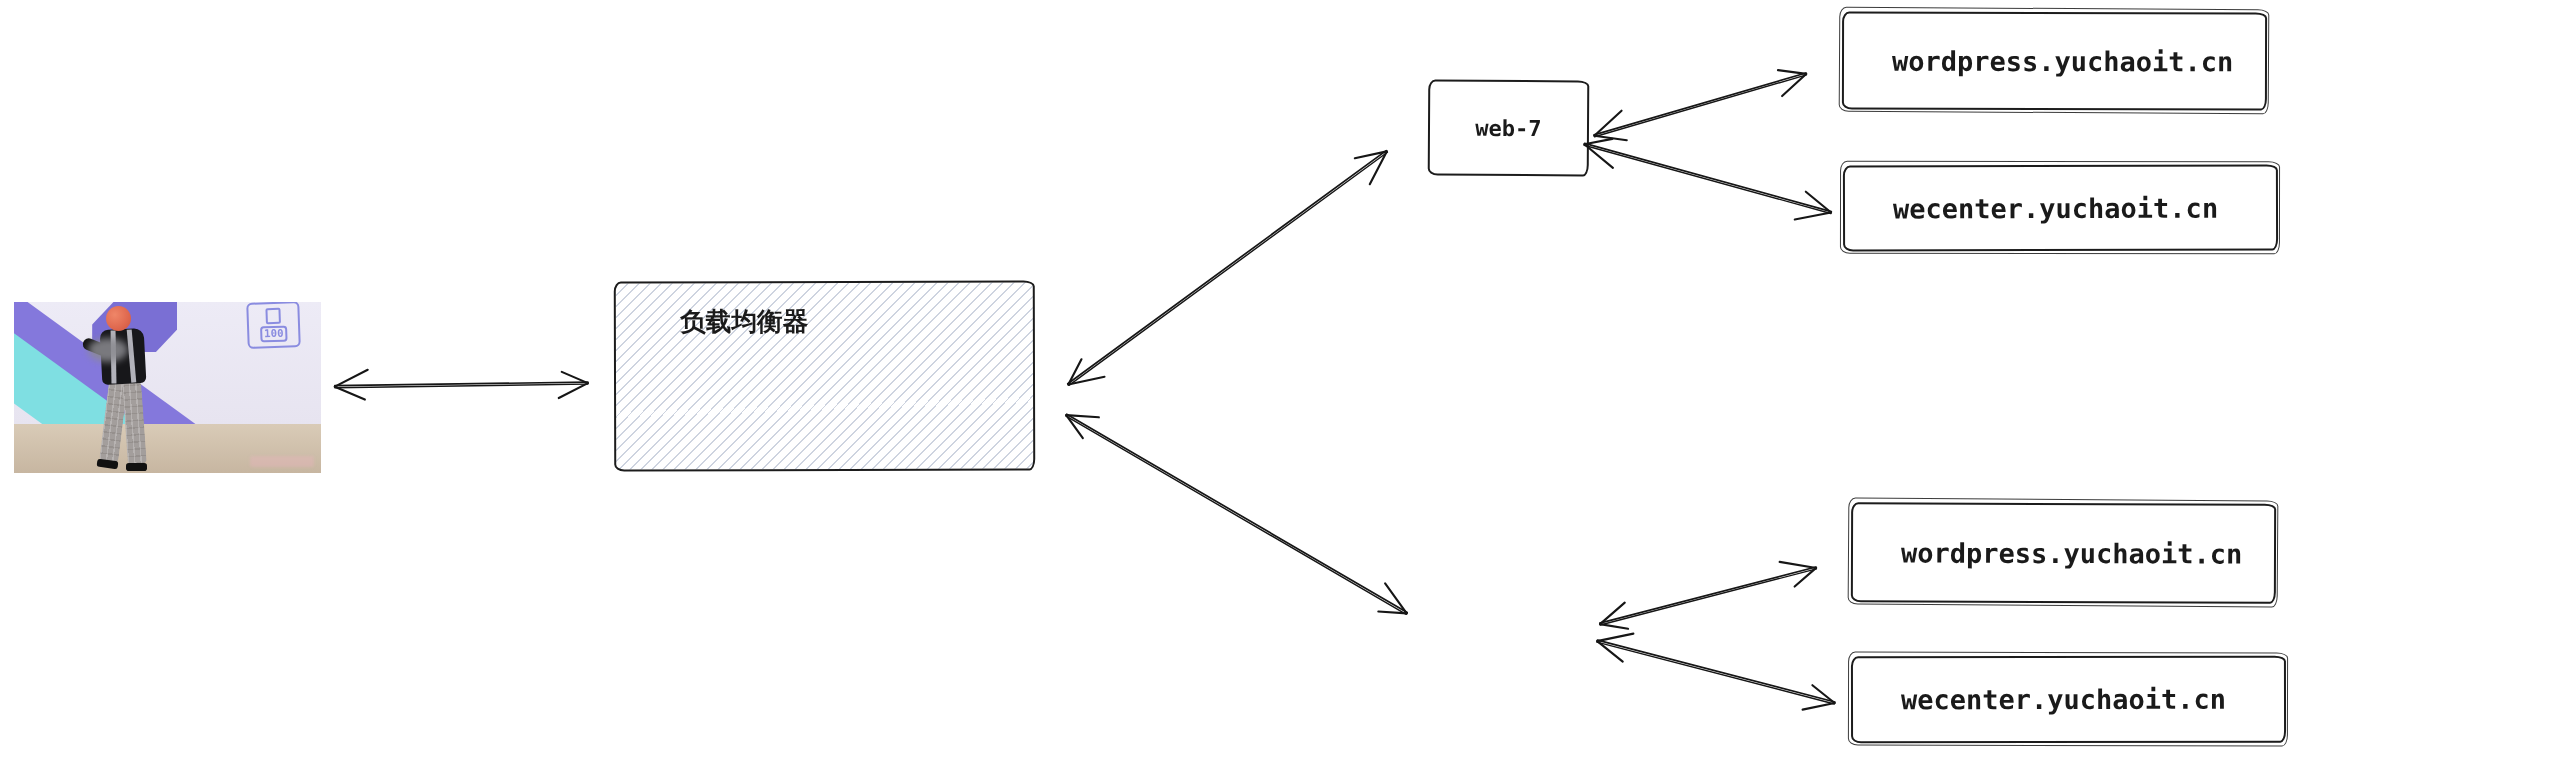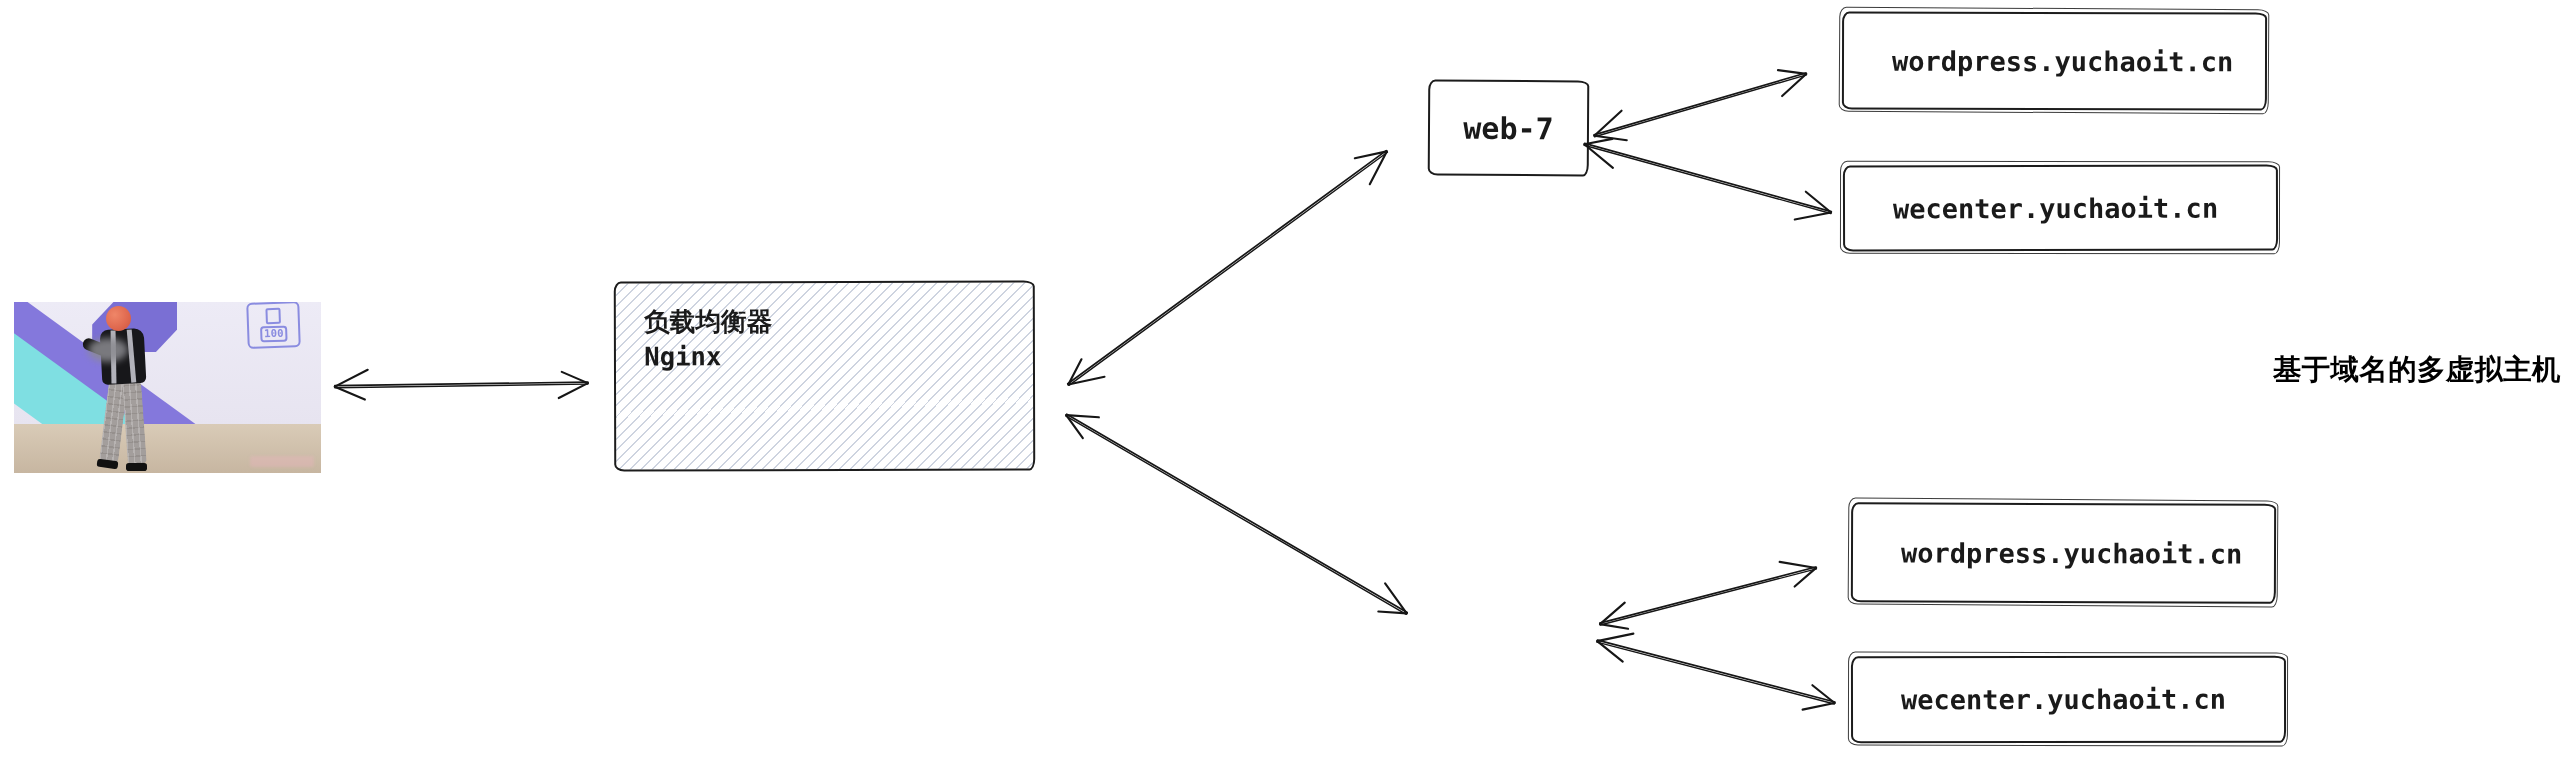--- a/index.html
+++ b/index.html
@@ -29,26 +29,26 @@
     pointer-events:none;
   }
   .lb-box{
     left:614px;top:281px;width:421px;height:190px;
     transform:rotate(-.15deg);
     background:
       repeating-linear-gradient(135deg, rgba(165,176,198,.55) 0 1.4px, transparent 1.4px 7.8px),
       #ffffff;
     padding:21.3px 14.2px 0 28.4px;
   }
-  .lb-line{font-size:25.6px;font-weight:600;line-height:35px;white-space:pre;}
+  .lb-line{font-size:25.6px;font-weight:600;line-height:35px;white-space:pre;margin-left:36px;}
   .lb-spacer{height:31px;}
   .server-box{display:flex;align-items:center;justify-content:center;}
   .web7-box{left:1428px;top:80px;width:161px;height:96px;transform:rotate(.35deg);}
   .web8-box{left:1420px;top:582px;width:178px;height:90px;transform:rotate(-.3deg);}
-  .server-label{font-size:30px;font-weight:700;}
+  .server-label{font-size:22px;font-weight:700;}
   .vhost{display:flex;align-items:center;padding-left:48px;}
   .vhost-label{font-size:27px;font-weight:600;white-space:nowrap;}
   .wp-top{left:1842px;top:12px;width:425px;height:98px;transform:rotate(.12deg);}
   .wc-top{left:1843px;top:165px;width:435px;height:86px;transform:rotate(-.15deg);}
   .wp-bot{left:1851px;top:503px;width:425px;height:100px;transform:rotate(.18deg);}
   .wc-bot{left:1851px;top:656px;width:435px;height:87px;transform:rotate(-.1deg);}
   .annotation{
     position:absolute;left:2273px;top:351px;
     font-family:"Liberation Sans","DejaVu Sans",sans-serif;
     font-size:28.4px;font-weight:600;color:#000;
@@ -125,42 +125,40 @@
     <div class="head"></div>
     <div class="badge">
       <div class="badge-glyph"></div>
       <div class="badge-num">100</div>
     </div>
     <div class="watermark"></div>
   </div>
 
   <div class="node lb-box">
     <div class="lb-line">负载均衡器</div>
-    <div class="lb-line">Nginx</div>
     <div class="lb-spacer"></div>
   </div>
 
   <div class="node server-box web7-box">
     <span class="server-label">web-7</span>
   </div>
 
   <div class="node vhost wp-top">
     <span class="vhost-label">wordpress.yuchaoit.cn</span>
   </div>
   <div class="node vhost wc-top">
     <span class="vhost-label">wecenter.yuchaoit.cn</span>
   </div>
   <div class="node vhost wp-bot">
     <span class="vhost-label">wordpress.yuchaoit.cn</span>
   </div>
   <div class="node vhost wc-bot">
     <span class="vhost-label">wecenter.yuchaoit.cn</span>
   </div>
 
-  <div class="annotation">基于域名的多虚拟主机</div>
 
   <svg class="arrows" id="arrows-svg" width="2576" height="757" viewBox="0 0 3622 1065">
       <g>
         <line x1="469.98033901772317" y1="542.6001380618876" x2="825.9803390177232" y2="537.6001380618876" stroke="#161616" stroke-width="2.4" stroke-linecap="round"></line>
         <line x1="470.01966098227683" y1="545.3998619381124" x2="826.0196609822768" y2="540.3998619381124" stroke="#161616" stroke-width="2" stroke-linecap="round"></line>
         <line x1="826" y1="539" x2="789.2509878658449" y2="523.2041110676315" stroke="#161616" stroke-width="3" stroke-linecap="round"></line>
         <line x1="826" y1="539" x2="785.0724420151506" y2="559.9984522619357" stroke="#161616" stroke-width="3" stroke-linecap="round"></line>
         <line x1="470" y1="544" x2="512.2613639542783" y2="562.1652722722238" stroke="#161616" stroke-width="3" stroke-linecap="round"></line>
         <line x1="470" y1="544" x2="516.265935113308" y2="520.2626191821597" stroke="#161616" stroke-width="3" stroke-linecap="round"></line>
       </g>

